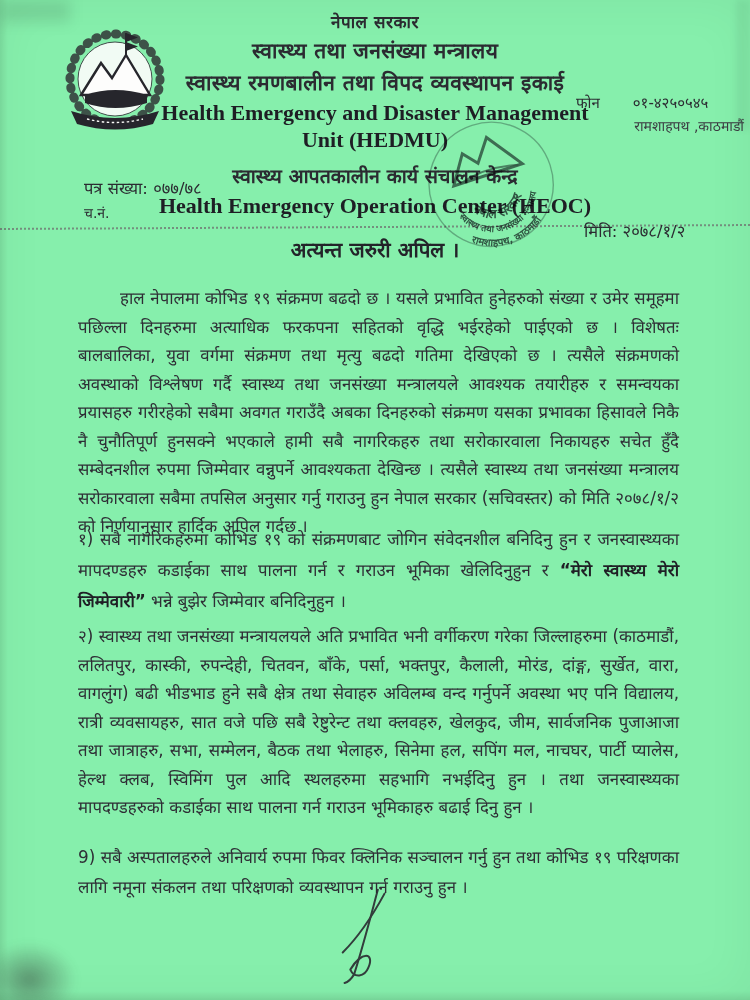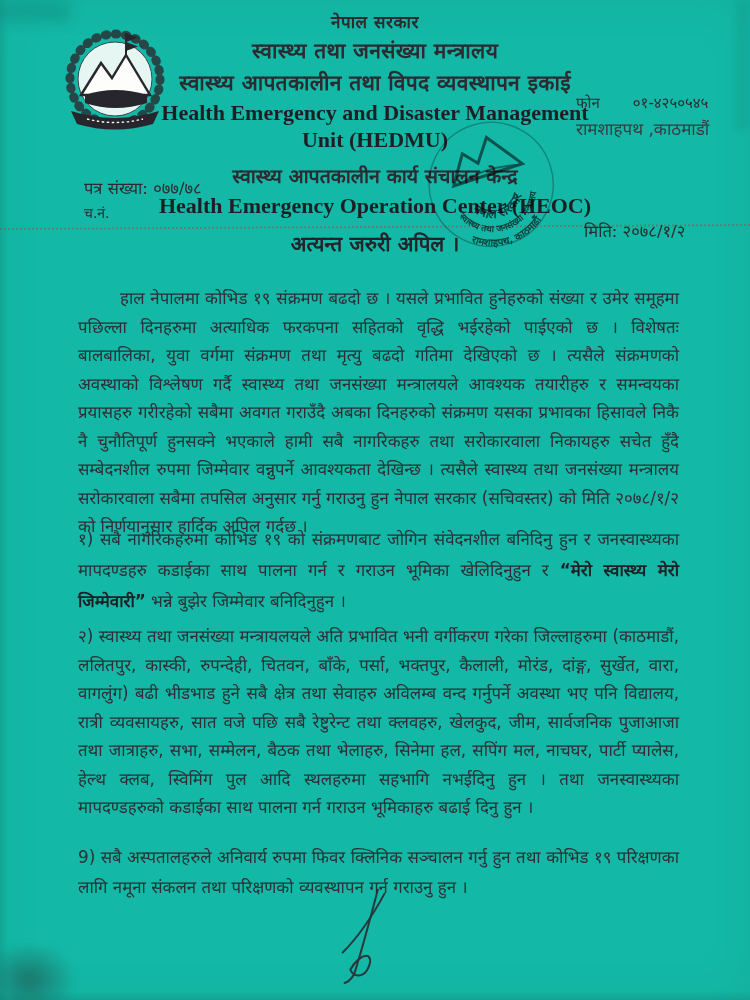--- a/index.html
+++ b/index.html
@@ -1,37 +1,37 @@
 <!DOCTYPE html>
 <html><head>
 <meta charset="utf-8">
 <style>
   html,body{margin:0;padding:0;background:#d8d8d6;}
-  .page{position:relative;width:750px;height:1000px;margin:0 auto;background:#14b8a6;overflow:hidden;
+  .page{position:relative;width:750px;height:1000px;margin:0 auto;background:#86efac;overflow:hidden;
         font-family:"DejaVu Sans",sans-serif;color:#2b2b31;
         box-shadow:inset 0 0 50px rgba(0,0,0,0.05);}
   
   .emblem{position:absolute;left:55px;top:22px;width:120px;height:122px;}
   .head-center{position:absolute;left:145px;top:12px;width:460px;text-align:center;line-height:1.25;}
   .gov-line{font-size:17px;font-weight:600;letter-spacing:0.5px;}
   .np-big{font-size:21px;font-weight:700;margin-top:5px;letter-spacing:0.3px;}
   .en-line{font-family:"Liberation Serif",serif;font-size:22px;font-weight:700;margin-top:3px;color:#1e1e24;}
   .np-mid{font-size:19.5px;font-weight:700;margin-top:11px;}
   .contact{position:absolute;left:576px;top:92px;width:168px;font-size:15px;line-height:1.55;}
   .contact .row{white-space:nowrap;}
   .contact .lbl{display:inline-block;min-width:52px;}
-  .contact .addr{font-size:17px;text-align:left;color:#3a3a40;margin-top:1px;}
+  .contact .addr{font-size:14px;text-align:right;color:#3a3a40;margin-top:1px;}
   .refline{position:absolute;left:84px;top:176px;font-size:16.5px;}
   .chno{position:absolute;left:84px;top:203px;font-size:14px;}
   .rule{position:absolute;left:-8px;top:226px;width:766px;border-top:2px dotted #6f6f6f;opacity:.75;transform:rotate(-0.3deg);}
   .dateline{position:absolute;left:584px;top:219px;font-size:16.5px;}
   .stamp{position:absolute;left:413px;top:110px;width:160px;height:160px;transform:rotate(-18deg);
          mix-blend-mode:multiply;opacity:.88;}
   
-  .title{position:absolute;left:0;top:229px;width:750px;text-align:center;font-size:20.5px;font-weight:700;color:#232329;}
+  .title{position:absolute;left:0;top:235px;width:750px;text-align:center;font-size:20.5px;font-weight:700;color:#232329;}
   .para{position:absolute;left:78px;width:601px;font-size:16.8px;line-height:28.5px;text-align:justify;color:#2e2e35;}
   .p1{top:284px;text-indent:42px;}
   .i1{top:524px;line-height:31px;}
   .i2{top:622px;line-height:28.5px;}
   .i3{top:842px;line-height:30px;}
   .b{font-weight:700;color:#1f1f25;}
   .signature{position:absolute;left:318px;top:884px;width:95px;height:100px;}
   
   .artifact{position:absolute;pointer-events:none;}
   .strip-left{left:0;top:0;width:8px;height:1000px;background:linear-gradient(to right,rgba(0,0,0,.08),rgba(0,0,0,0));}
@@ -55,21 +55,21 @@
       <path d="M71,10 l12,4.5 -12,4.5 z" fill="#26262c"></path>
       <path d="M71,19 l12,4.5 -12,4.5 z" fill="#26262c"></path>
       <path d="M16,88 Q60,102 104,88 L98,101 Q60,112 22,101 Z" fill="#26262c"></path>
       <path d="M32,96 q28,7 56,0" stroke="#fbfbf8" stroke-width="1.4" stroke-dasharray="2.5 2.5" fill="none"></path>
     </svg>
   </div>
 
   <div class="head-center">
     <div class="gov-line">नेपाल सरकार</div>
     <div class="np-big">स्वास्थ्य तथा जनसंख्या मन्त्रालय</div>
-    <div class="np-big">स्वास्थ्य आपतकालीन तथा विपद व्यवस्थापन इकाई</div>
+    <div class="np-big">स्वास्थ्य रमणबालीन तथा विपद व्यवस्थापन इकाई</div>
     <div class="en-line">Health Emergency and Disaster Management Unit (HEDMU)</div>
     <div class="np-mid">स्वास्थ्य आपतकालीन कार्य संचालन केन्द्र</div>
     <div class="en-line">Health Emergency Operation Center (HEOC)</div>
   </div>
 
   <div class="contact">
     <div class="row">
       <span class="lbl">फोन</span>
       <span>०१-४२५०५४५</span>
     </div>

